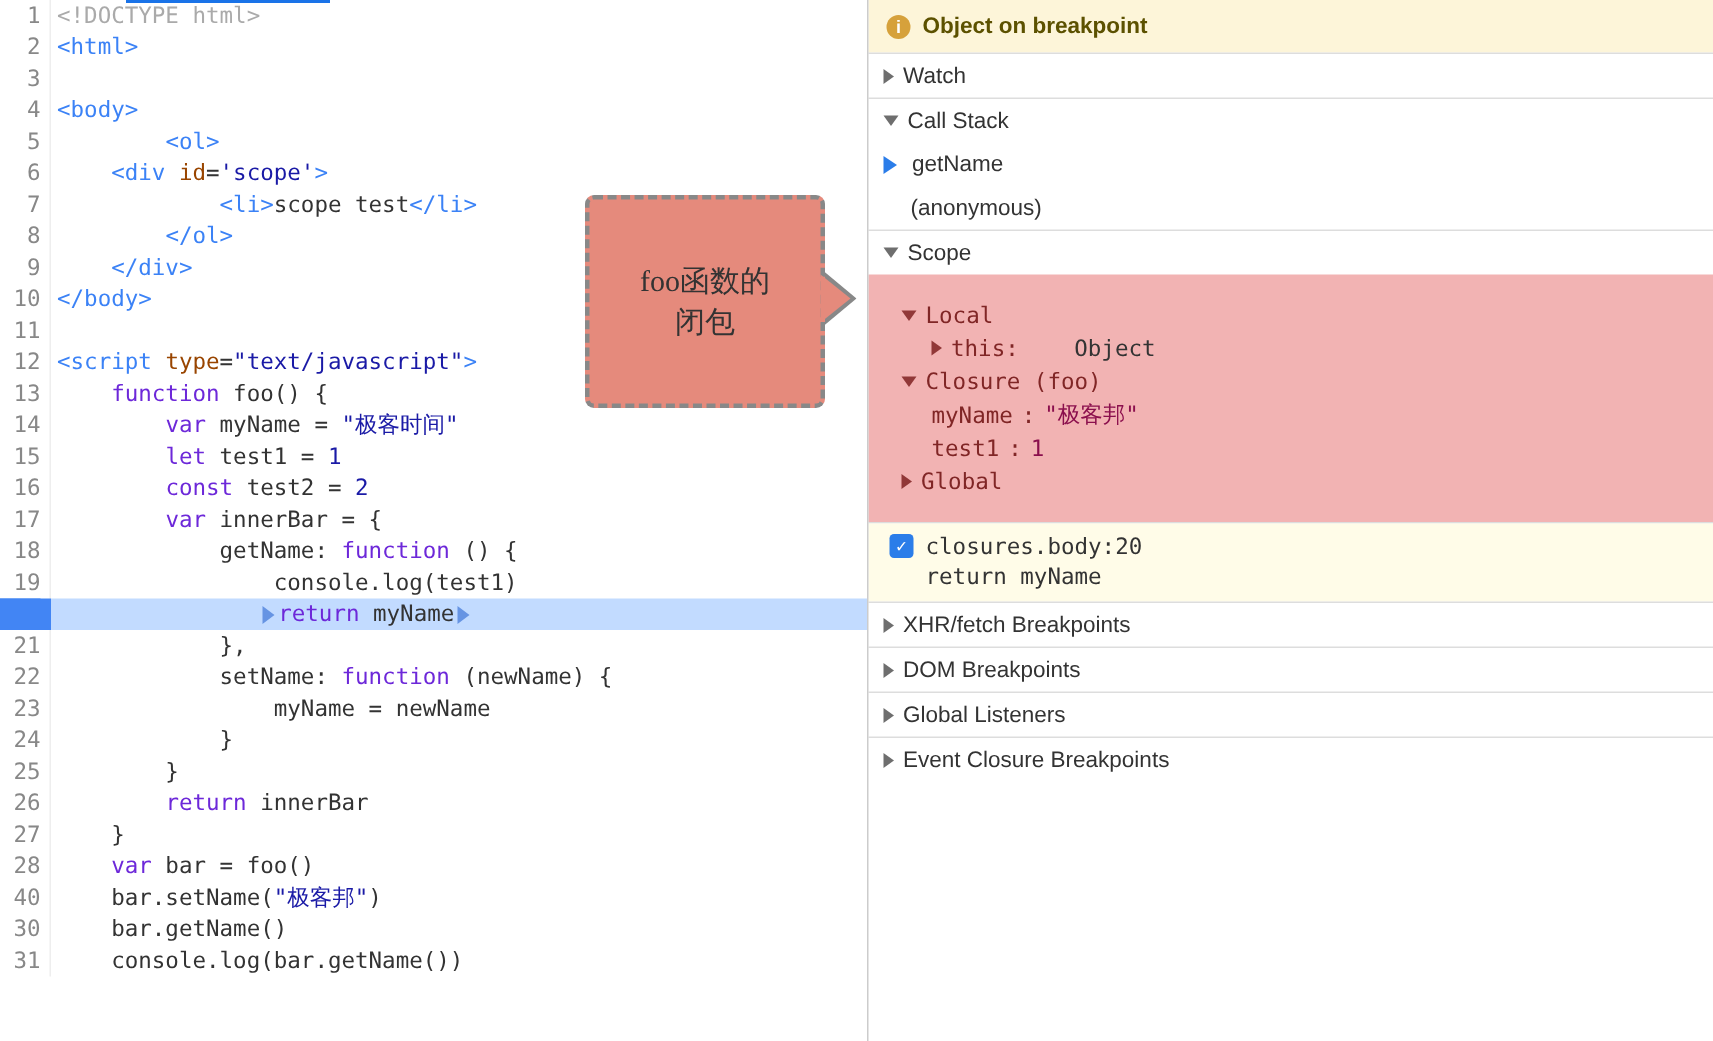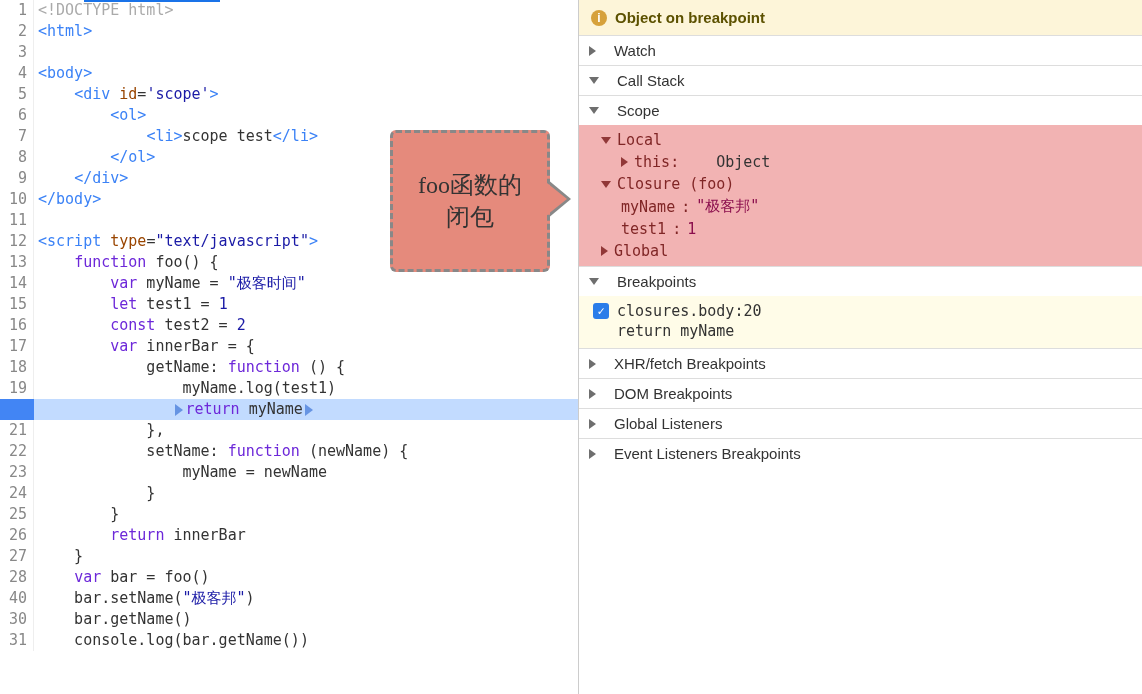--- a/index.html
+++ b/index.html
@@ -20,39 +20,39 @@
 .attr { color: #994500; }
 .str { color: #1a1aa6; }
 .kw { color: #6d28d9; }
 .num { color: #1a1aa6; }
 .gray { color: #aaa; }
 
 .debug-panel { flex: 1; display: flex; flex-direction: column; background: #fff; }
 .paused-bar { background: #fdf5d9; color: #5c5100; padding: 9px 12px; display: flex; align-items: center; gap: 8px; font-family: -apple-system, Helvetica, Arial, sans-serif; font-weight: bold; }
 .info-icon { display:inline-flex; width:16px; height:16px; border-radius:50%; background:#d6a13b; color:#fff; align-items:center; justify-content:center; font-size:12px; font-weight:bold; }
 .section { border-top: 1px solid #ddd; }
-.section-header { padding: 6px 10px; display:flex; align-items:center; gap:18px; font-family: -apple-system, Helvetica, Arial, sans-serif; cursor: pointer; background:#fff; }
+.section-header { padding: 6px 10px; display:flex; align-items:center; gap:6px; font-family: -apple-system, Helvetica, Arial, sans-serif; cursor: pointer; background:#fff; }
 .tri { display:inline-block; width:0; height:0; }
 .tri-right { border-top:5px solid transparent; border-bottom:5px solid transparent; border-left:7px solid #6e6e6e; }
 .tri-down { border-left:5px solid transparent; border-right:5px solid transparent; border-top:7px solid #6e6e6e; }
 .tri-right-dark { border-top:5px solid transparent; border-bottom:5px solid transparent; border-left:7px solid #913838; }
 .tri-down-dark { border-left:5px solid transparent; border-right:5px solid transparent; border-top:7px solid #913838; }
 .callstack-item { padding: 6px 10px 6px 28px; font-family: -apple-system, Helvetica, Arial, sans-serif; display:flex; align-items:center; gap:6px; }
 .current-frame-arrow { display:inline-block; width:0; height:0; border-top:6px solid transparent; border-bottom:6px solid transparent; border-left:9px solid #2b7de9; margin-left:-18px; margin-right:4px; }
-.scope-body { background: #f2b3b3; padding: 4px 0; }
+.scope-body { background: #f2b3b3; padding: 16px 0; }
 .scope-row { padding: 2px 10px 2px 22px; display:flex; align-items:center; gap:6px; color: #802626; font-family: Menlo, monospace; }
 .scope-sub { padding-left: 42px; }
 .scope-val { color: #8b0f4d; }
 .scope-obj { color: #333; margin-left: 28px; }
 .bp-body { background: #fffce8; padding: 6px 10px 8px 14px; }
 .bp-row { display:flex; align-items:center; gap:8px; font-family: Menlo, monospace; }
 .checkbox { width:16px; height:16px; border-radius:3px; background:#2b7de9; display:inline-flex; align-items:center; justify-content:center; color:#fff; font-size:12px; }
 .bp-code { padding-left: 24px; font-family: Menlo, monospace; color:#333; margin-top:2px; }
 
-.callout { position:absolute; left:390px; top:130px; width:160px; height:142px; background:#e58a7c; border:3px dashed #888; border-radius:6px; display:flex; flex-direction:column; align-items:center; justify-content:center; color:#333; font-size:24px; font-family: "STSong", serif; }
+.callout { position:absolute; left:390px; top:130px; width:160px; height:142px; background:#e58a7c; border:3px dashed #888; border-radius:6px; display:flex; flex-direction:column; align-items:center; justify-content:center; color:#333; font-size:20px; font-family: "STSong", serif; }
 .callout::after { content:""; position:absolute; right:-20px; top:50px; width:0; height:0; border-top:16px solid transparent; border-bottom:16px solid transparent; border-left:20px solid #e58a7c; }
 .callout::before { content:""; position:absolute; right:-24px; top:46px; width:0; height:0; border-top:20px solid transparent; border-bottom:20px solid transparent; border-left:24px dashed #888; z-index:-1; }
 </style>
 </head>
 <body>
 
 <div class="container">
   <div class="top-indicator"></div>
 
   <div class="code-panel">
@@ -88,35 +88,35 @@
           <div>28</div>
           <div>40</div>
           <div>30</div>
           <div>31</div>
         </div>
       <div class="code-lines" id="codelines">
           <div><span class="gray">&lt;!DOCTYPE html&gt;</span></div>
           <div><span class="tag">&lt;html&gt;</span></div>
           <div></div>
           <div><span class="tag">&lt;body&gt;</span></div>
+          <div>        <span class="tag">&lt;ol&gt;</span></div>
           <div>    <span class="tag">&lt;div</span> <span class="attr">id</span>=<span class="str">'scope'</span><span class="tag">&gt;</span></div>
-          <div>        <span class="tag">&lt;ol&gt;</span></div>
           <div>            <span class="tag">&lt;li&gt;</span>scope test<span class="tag">&lt;/li&gt;</span></div>
           <div>        <span class="tag">&lt;/ol&gt;</span></div>
           <div>    <span class="tag">&lt;/div&gt;</span></div>
           <div><span class="tag">&lt;/body&gt;</span></div>
           <div></div>
           <div><span class="tag">&lt;script</span> <span class="attr">type</span>=<span class="str">"text/javascript"</span><span class="tag">&gt;</span></div>
           <div>    <span class="kw">function</span> foo() {</div>
           <div>        <span class="kw">var</span> myName = <span class="str">"极客时间"</span></div>
           <div>        <span class="kw">let</span> test1 = <span class="num">1</span></div>
           <div>        <span class="kw">const</span> test2 = <span class="num">2</span></div>
           <div>        <span class="kw">var</span> innerBar = {</div>
           <div>            getName: <span class="kw">function</span> () {</div>
-          <div>                myName.log(test1)</div>
+          <div>                console.log(test1)</div>
           <div class="hl-line">               <span class="exec-arrow"></span><span class="kw">return</span> myName<span class="exec-arrow"></span></div>
           <div>            },</div>
           <div>            setName: <span class="kw">function</span> (newName) {</div>
           <div>                myName = newName</div>
           <div>            }</div>
           <div>        }</div>
           <div>        <span class="kw">return</span> innerBar</div>
           <div>    }</div>
           <div>    <span class="kw">var</span> bar = foo()</div>
           <div>    bar.setName(<span class="str">"极客邦"</span>)</div>
@@ -142,20 +142,29 @@
         <span class="tri tri-right"></span>
         <span>Watch</span>
       </div>
     </div>
 
     <div class="section">
       <div class="section-header">
         <span class="tri tri-down"></span>
         <span>Call Stack</span>
       </div>
+      <div id="callstack-body">
+          <div class="callstack-item">
+            <span class="current-frame-arrow"></span>
+            <span>getName</span>
+          </div>
+          <div class="callstack-item">
+            <span>(anonymous)</span>
+          </div>
+        </div>
     </div>
 
     <div class="section">
       <div class="section-header">
         <span class="tri tri-down"></span>
         <span>Scope</span>
       </div>
       <div class="scope-body">
         <div class="scope-row">
           <span class="tri tri-down-dark"></span>
@@ -174,24 +183,20 @@
             <div class="scope-row scope-sub"><span>test1</span>: <span class="scope-val">1</span></div>
           </div>
         <div class="scope-row">
           <span class="tri tri-right-dark"></span>
           <span>Global</span>
         </div>
       </div>
     </div>
 
     <div class="section">
-      <div class="section-header">
-        <span class="tri tri-down"></span>
-        <span>Breakpoints</span>
-      </div>
       <div class="bp-body" id="bp-body">
           <div class="bp-row">
             <span class="checkbox">✓</span>
             <span>closures.body:20</span>
           </div>
           <div class="bp-code">return myName</div>
         </div>
     </div>
 
     <div class="section">
@@ -208,17 +213,17 @@
     </div>
     <div class="section">
       <div class="section-header">
         <span class="tri tri-right"></span>
         <span>Global Listeners</span>
       </div>
     </div>
     <div class="section">
       <div class="section-header">
         <span class="tri tri-right"></span>
-        <span>Event Listeners Breakpoints</span>
+        <span>Event Closure Breakpoints</span>
       </div>
     </div>
   </div>
 </div>
 
 </body></html>

